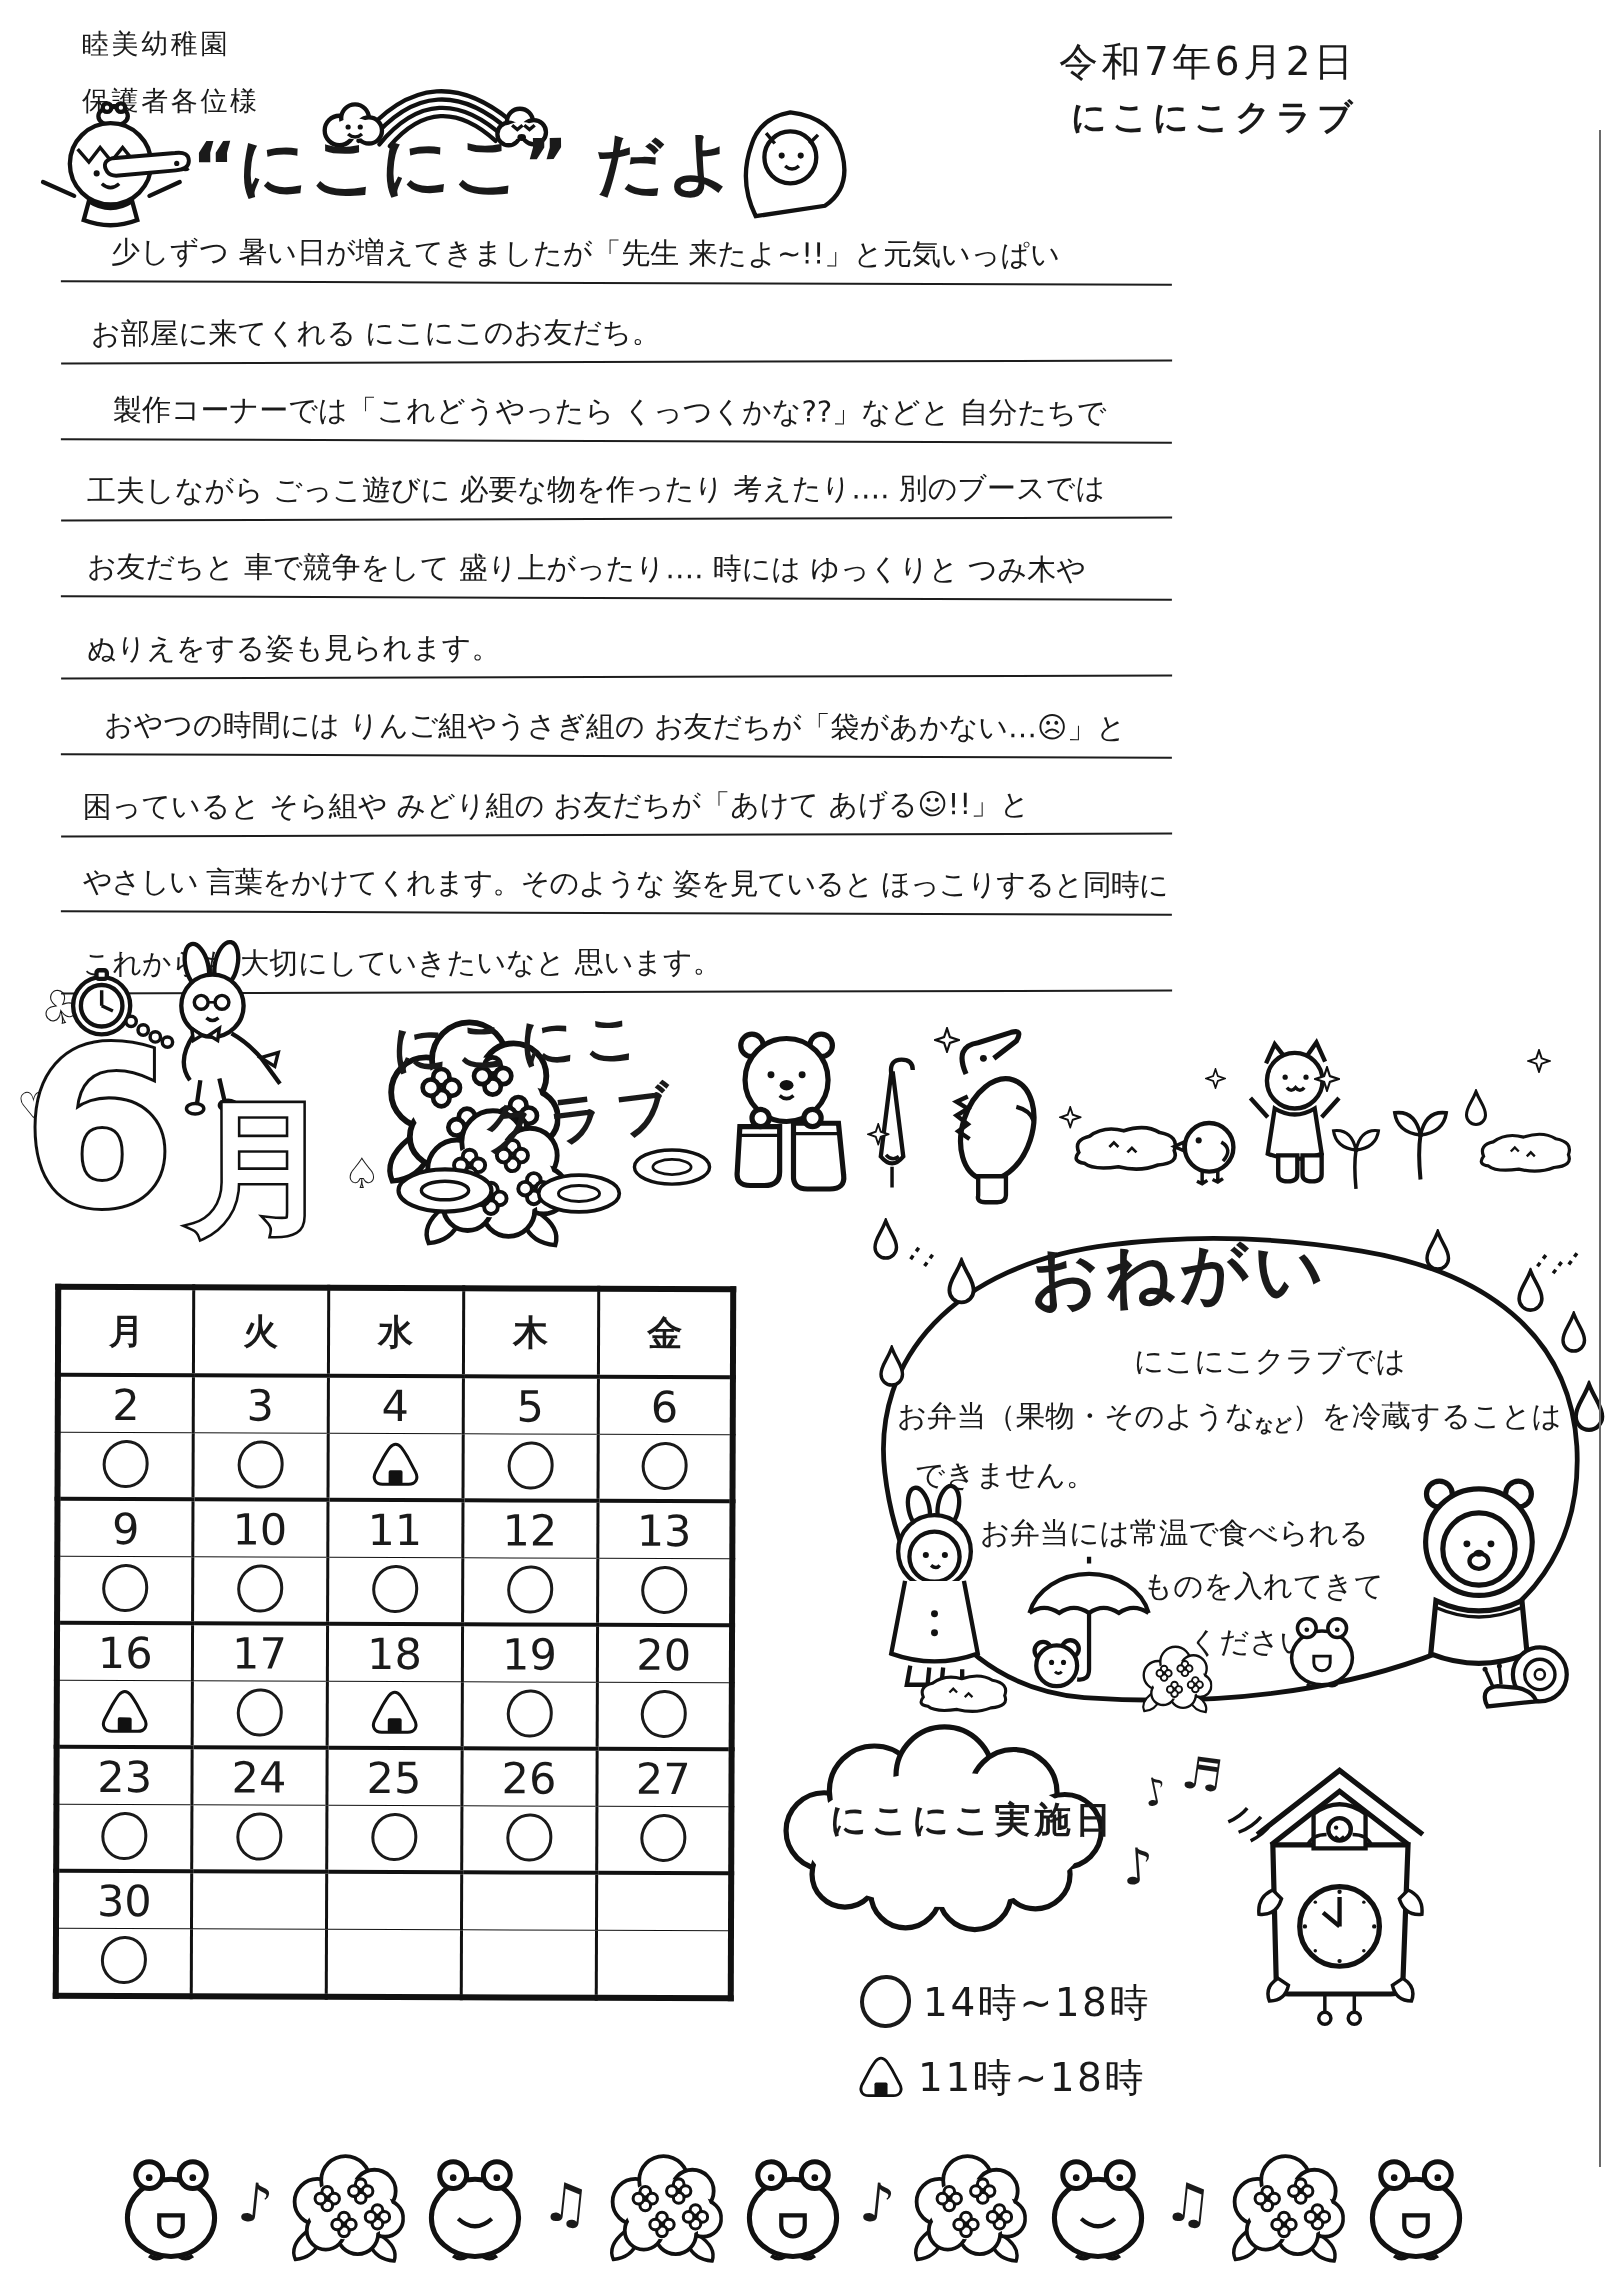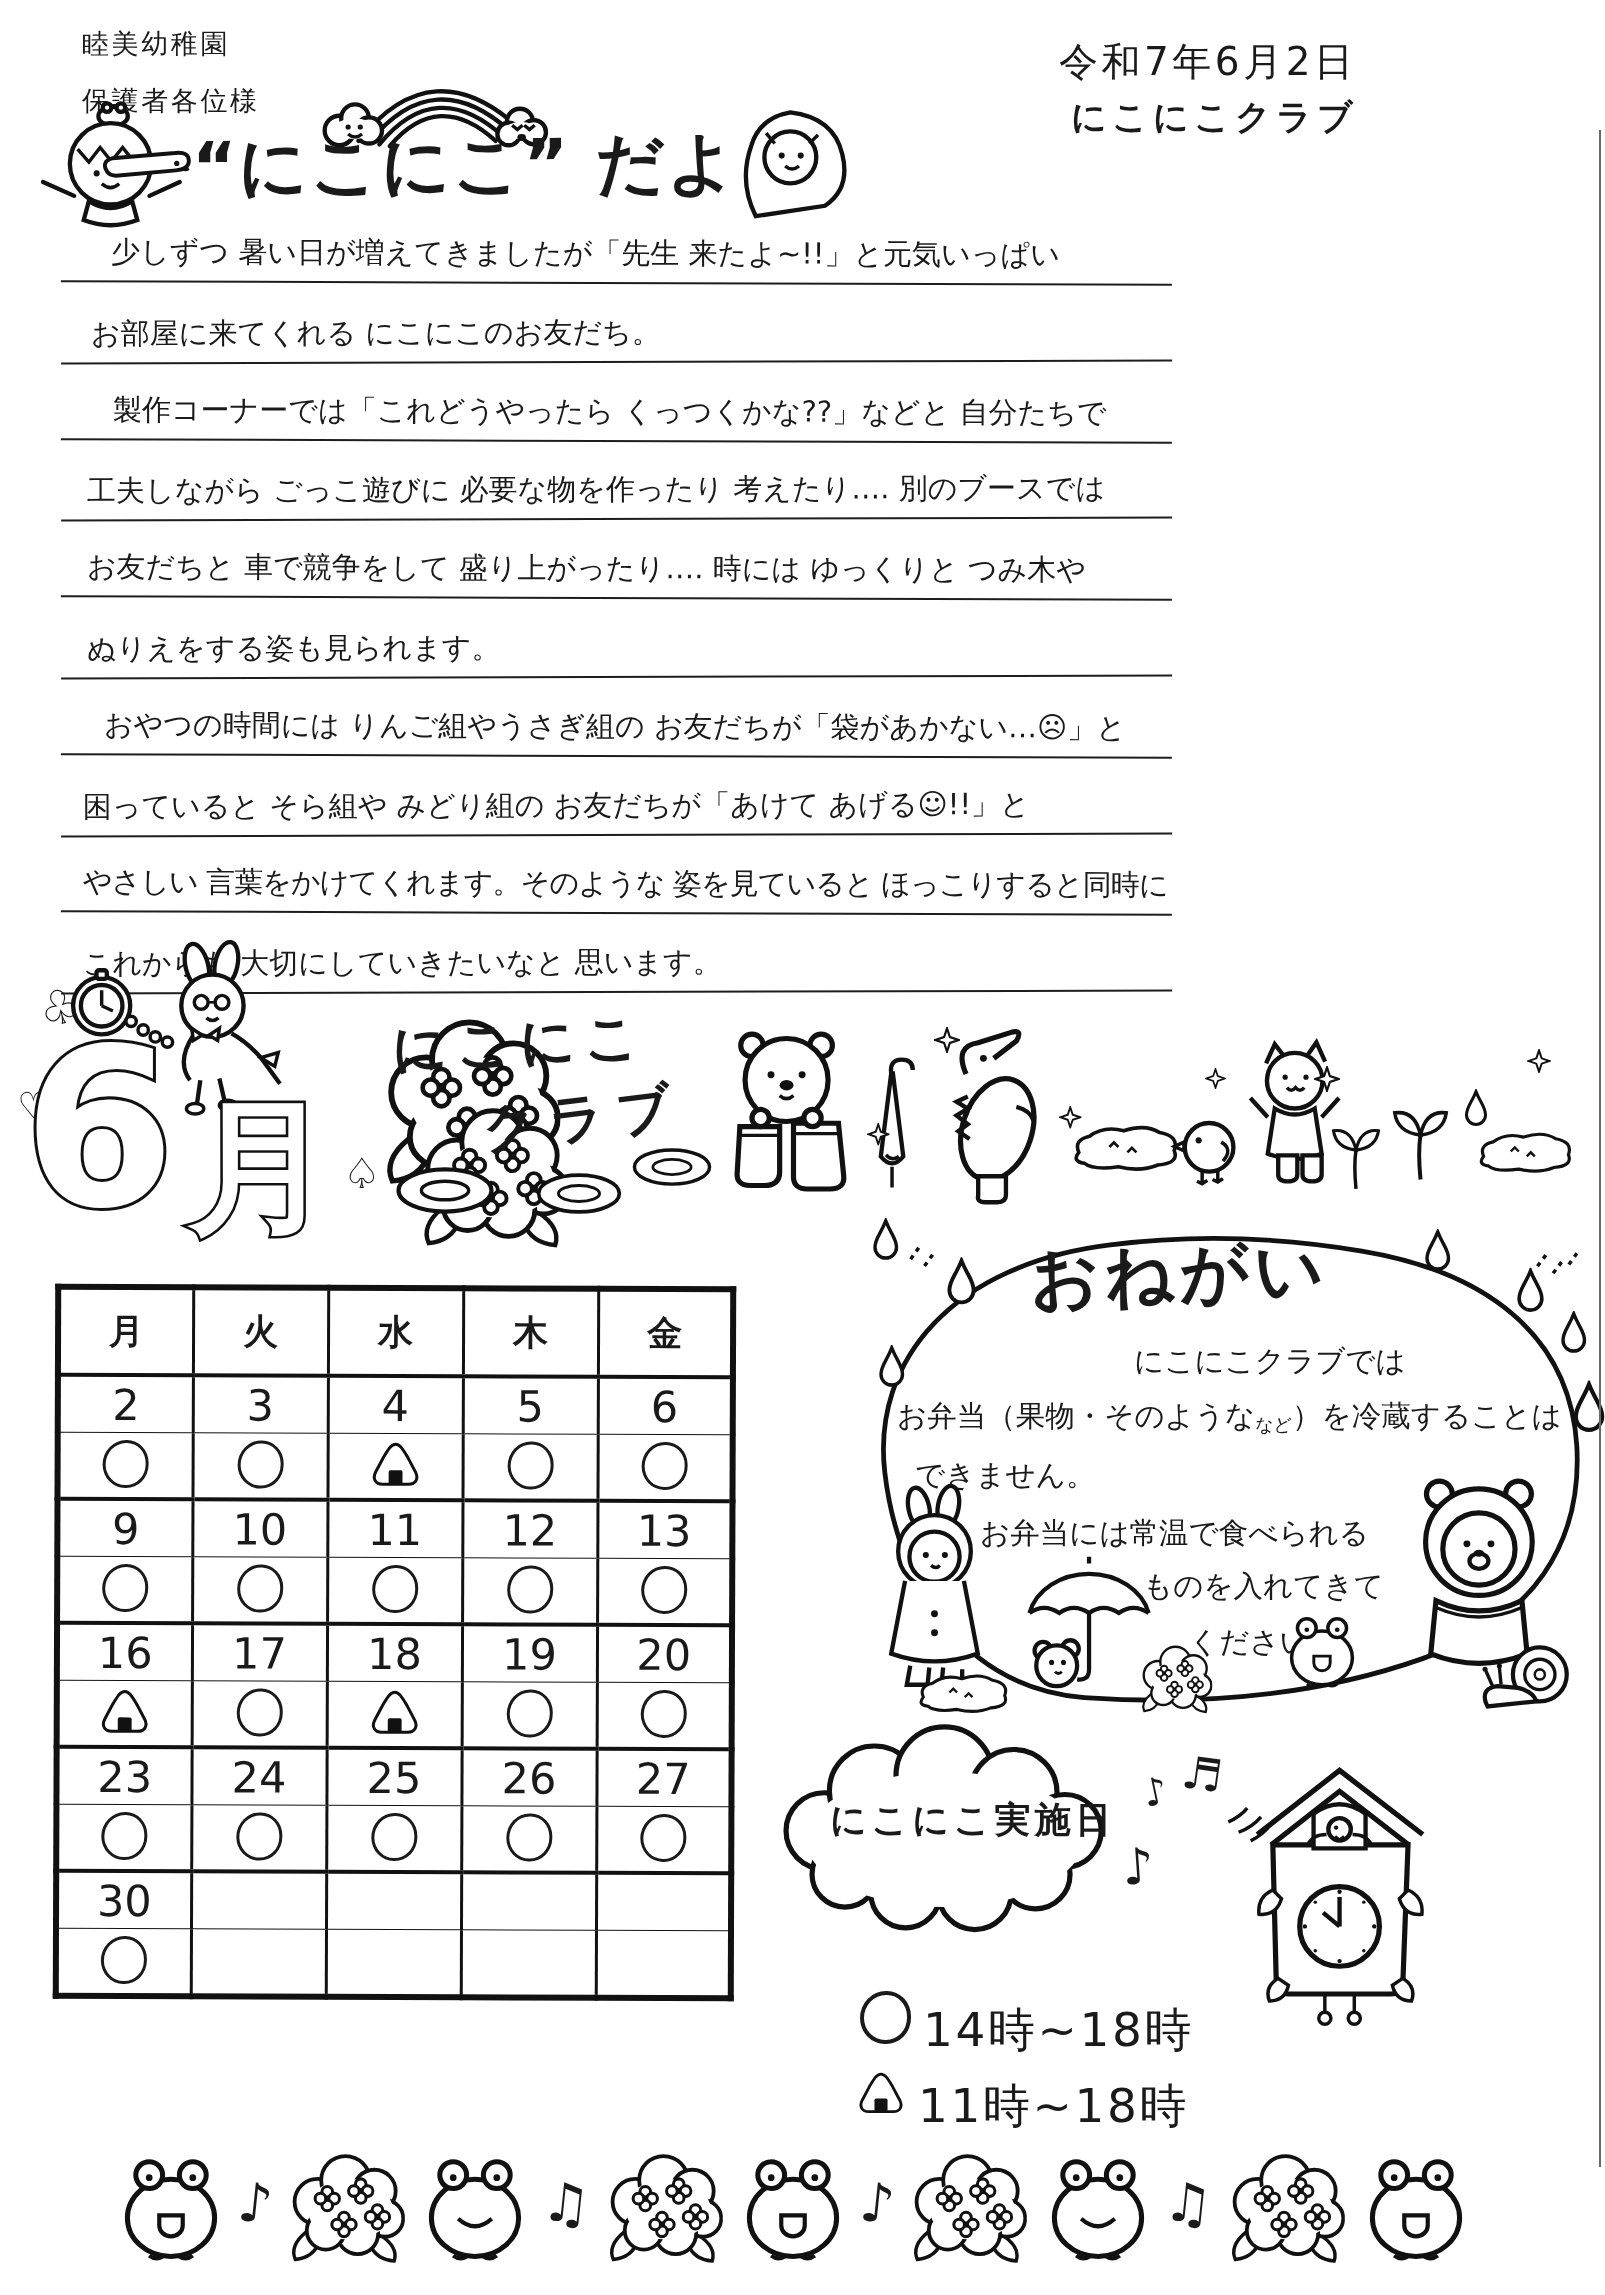--- a/index.html
+++ b/index.html
@@ -45,27 +45,27 @@
   .cal tr.hrow th{border-bottom:4.3px solid #111;font-size:35px;font-weight:600;height:83px;}
   .cal tr.drow td{border-bottom:1.7px solid #111;font-size:43px;height:55px;}
   .cal tr.srow td{border-bottom:4.3px solid #111;height:64px;}
   .s-circle{display:inline-block;width:40px;height:42px;border:3.5px solid #1a1a1a;
             border-radius:52% 48% 50% 50%;}
   .srow svg.s-onigiri{width:54px;height:52px;margin:0 auto;}
   
   .o-title{left:1030px;top:1229px;font-size:68px;font-weight:900;letter-spacing:5.2px;
            transform:rotate(-2deg);}
   .o-line{position:absolute;font-size:29.5px;white-space:nowrap;}
-  .small-nado{font-size:18px;vertical-align:-5.2px;}
+  .small-nado{font-size:18px;vertical-align:-5.2px;font-weight:bold;}
   
   .j-title{left:830px;top:1796px;font-size:36px;font-weight:700;letter-spacing:4.3px;}
   .legend-row{position:absolute;display:flex;align-items:center;gap:12px;white-space:nowrap;}
   .legend-row .s-circle{width:43px;height:45px;border-width:4.3px;}
   .legend-row svg.s-onigiri{width:50px;height:49px;}
-  .legend-time{font-size:47px;letter-spacing:2.6px;margin-top:24px;}
+  .legend-time{font-size:39px;letter-spacing:2.6px;}
   .j-note{left:756px;top:2122px;font-size:32px;white-space:nowrap;letter-spacing:-0.4px;}
   .mnote{position:absolute;font-weight:bold;}
   
   .fb{position:absolute;left:111px;top:2143px;width:1365px;height:121px;
       display:flex;justify-content:space-between;align-items:flex-end;}
   .f-frog{width:120px;height:109px;}
   .f-flower{width:130px;height:114px;}
   .f-note{font-size:54px;font-weight:bold;align-self:center;transform:rotate(6deg);}
   .scan-edge{position:absolute;right:4.3px;top:130px;width:1.7px;height:2037px;background:#6a6a6a;}
 </style>

